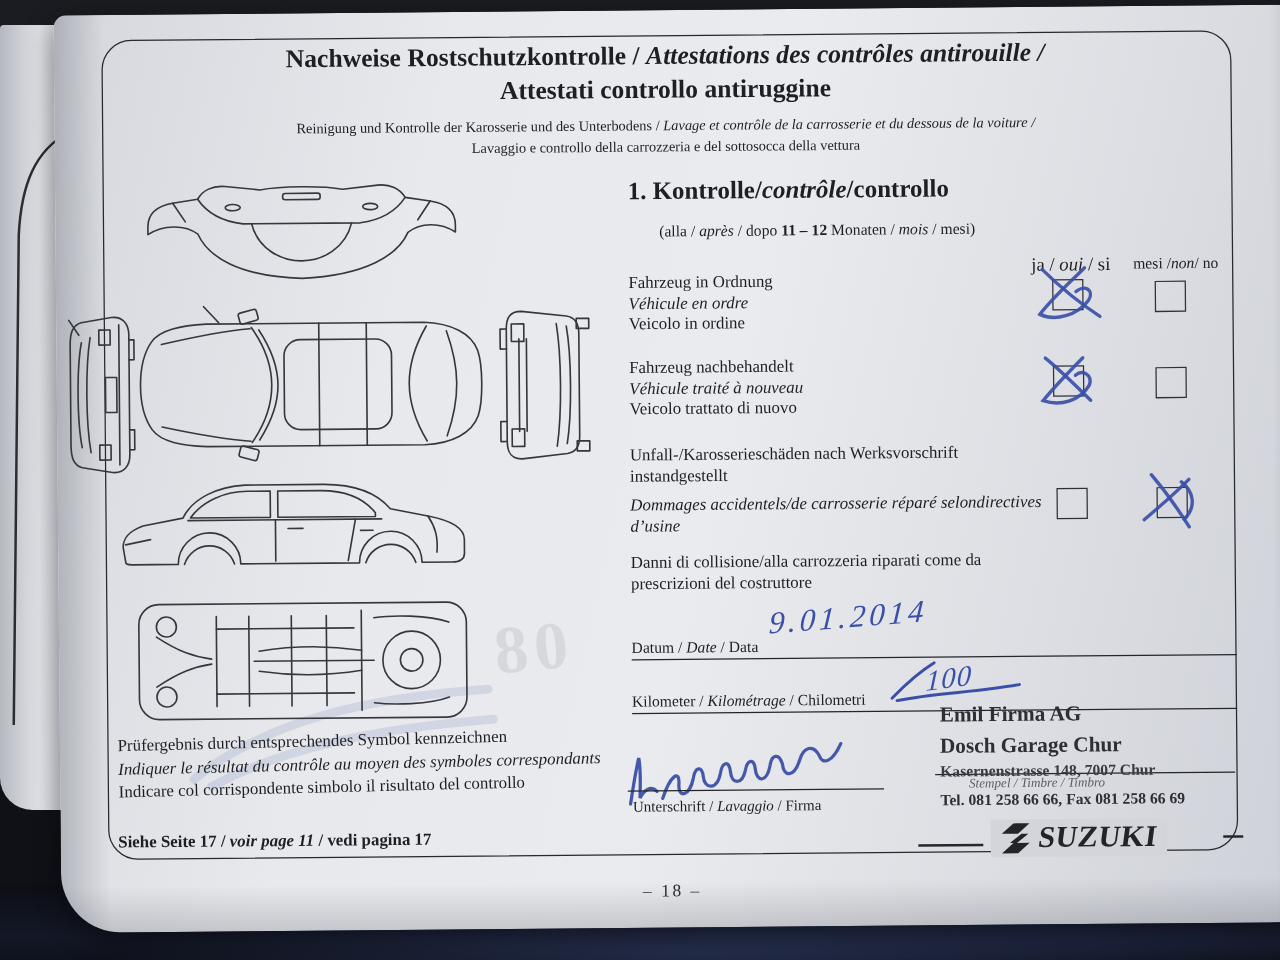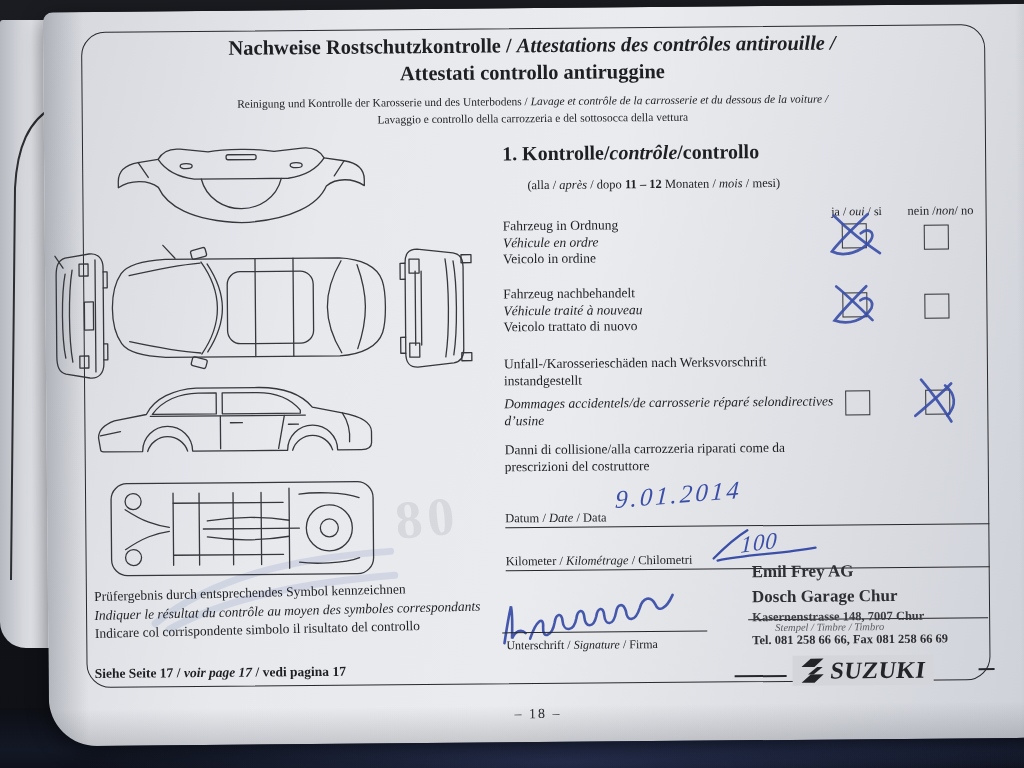--- a/index.html
+++ b/index.html
@@ -42,21 +42,21 @@
     {fill:none;stroke:#36373d;stroke-width:1.3;stroke-linejoin:round;stroke-linecap:round;}
   .d-shell{left:60px;top:134px;}
   .d-plan{left:58px;top:230px;}
   .d-rear{left:8px;top:240px;}
   .d-front{left:352px;top:236px;}
   .d-side{left:44px;top:360px;}
   .d-under{left:56px;top:458px;}
   
   .sec-head{left:458px;top:134px;font-size:20px;font-weight:bold;}
   .interval{left:483px;top:170px;font-size:12.5px;}
-  .col-yes{left:760px;top:199px;width:104px;text-align:center;font-size:12px;}
+  .col-yes{left:760px;top:199px;width:104px;text-align:center;font-size:15px;}
   .col-no{left:844px;top:199px;width:104px;text-align:center;font-size:12.5px;}
   .rowlbl{left:458px;font-size:13.5px;line-height:16.5px;width:330px;}
   .row1{top:210px;} .row2{top:278px;}
   .row3de{top:348px;} .row3fr{top:388px;} .row3it{top:434px;}
   .cb{width:23px;height:23px;border:1.7px solid #303136;}
   .cb-r1y{left:797px;top:218px;} .cb-r1n{left:879px;top:220px;}
   .cb-r2y{left:797px;top:287px;} .cb-r2n{left:879px;top:289px;}
   .cb-r3y{left:799px;top:385px;} .cb-r3n{left:879px;top:385px;}
   .xmark{position:absolute;left:-21px;top:-13px;width:64px;height:48px;overflow:visible;}
   .xmark path{fill:none;stroke:#3b4fa8;stroke-width:2.7;stroke-linecap:round;opacity:.92;}
@@ -200,21 +200,21 @@
       <span>1. Kontrolle/</span><span class="it">contrôle</span><span>/controllo</span>
     </div>
     <div class="abs interval">
       <span>(alla / </span><span class="it">après</span><span> / dopo </span><span class="b">11 – 12</span><span> Monaten / </span><span class="it">mois</span><span> / mesi)</span>
     </div>
 
     <div class="abs col-yes">
       <span>ja / </span><span class="it">oui</span><span> / si</span>
     </div>
     <div class="abs col-no">
-      <span>nein /</span><span class="it">non</span><span>/ no</span>
+      <span>mesi /</span><span class="it">non</span><span>/ no</span>
     </div>
 
     <div class="abs rowlbl row1">
       <div>Fahrzeug in Ordnung</div>
       <div class="it">Véhicule en ordre</div>
       <div>Veicolo in ordine</div>
     </div>
     <div class="abs cb cb-r1y">
       <svg class="xmark" viewBox="0 0 64 48">
         <path d="M12,4 C24,16 40,30 58,42"></path>
@@ -257,43 +257,43 @@
     <div class="abs lbl lbl-km">
       <span>Kilometer / </span><span class="it">Kilométrage</span><span> / Chilometri</span>
     </div>
     <div class="abs rule rule-km"></div>
     <svg class="abs km-fl" viewBox="0 0 120 40">
       <path d="M6,34 C20,20 30,12 40,6"></path>
       <path d="M10,36 C40,30 74,30 108,24"></path>
     </svg>
     <div class="abs hw hw-km">100</div>
 
-    <div class="abs stamp stamp-name">Emil Frey AG</div>
+    <div class="abs stamp stamp-name">Emil Firma AG</div>
     <div class="abs stamp stamp-city">Dosch Garage Chur</div>
     <div class="abs stamp-ph">Stempel / Timbre / Timbro</div>
     <div class="abs rule rule-stamp"></div>
     <div class="abs stamp stamp-addr">Kasernenstrasse 148, 7007 Chur</div>
     <div class="abs stamp stamp-tel">Tel. 081 258 66 66, Fax 081 258 66 69</div>
 
     <svg class="abs sig-svg" viewBox="0 0 220 48" transform="rotate(-5)">
       <path d="M8,44 C12,28 16,14 18,8 C19,18 17,30 16,40 C20,33 26,31 30,36"></path>
       <path d="M34,42 C42,24 50,20 48,32 C46,44 56,42 60,28 C62,20 68,18 68,28 C68,38 78,40 82,26 C84,18 90,16 90,26 C90,36 98,38 102,26 C104,18 110,16 110,26 C110,36 118,38 122,24 C124,16 130,14 132,24 C132,34 140,36 146,22 C150,12 158,10 162,20 C164,28 172,26 180,12"></path>
     </svg>
     <div class="abs rule rule-sig"></div>
     <div class="abs lbl lbl-sig">
-      <span>Unterschrift / </span><span class="it">Signature</span><span> / Firma</span>
+      <span>Unterschrift / </span><span class="it">Lavaggio</span><span> / Firma</span>
     </div>
 
     <div class="abs footnotes">
       <div>Prüfergebnis durch entsprechendes Symbol kennzeichnen</div>
       <div class="it">Indiquer le résultat du contrôle au moyen des symboles correspondants</div>
       <div>Indicare col corrispondente simbolo il risultato del controllo</div>
     </div>
     <div class="abs see">
-      <span>Siehe Seite 17</span><span> / </span><span class="it">voir page 17</span><span> / </span><span>vedi pagina 17</span>
+      <span>Siehe Seite 17</span><span> / </span><span class="it">voir page 11</span><span> / </span><span>vedi pagina 17</span>
     </div>
 
     <div class="abs dashL"></div>
     <div class="abs dashR"></div>
     <div class="abs suzuki">
       <svg class="s-emblem" width="24" height="28" viewBox="0 0 26 30">
         <path d="M25,2 L11,2 L1,11 L15,11 Z"></path>
         <path d="M18,11 L8,19 L14,19 L24,11 Z"></path>
         <path d="M1,28 L15,28 L25,19 L11,19 Z"></path>
       </svg>

